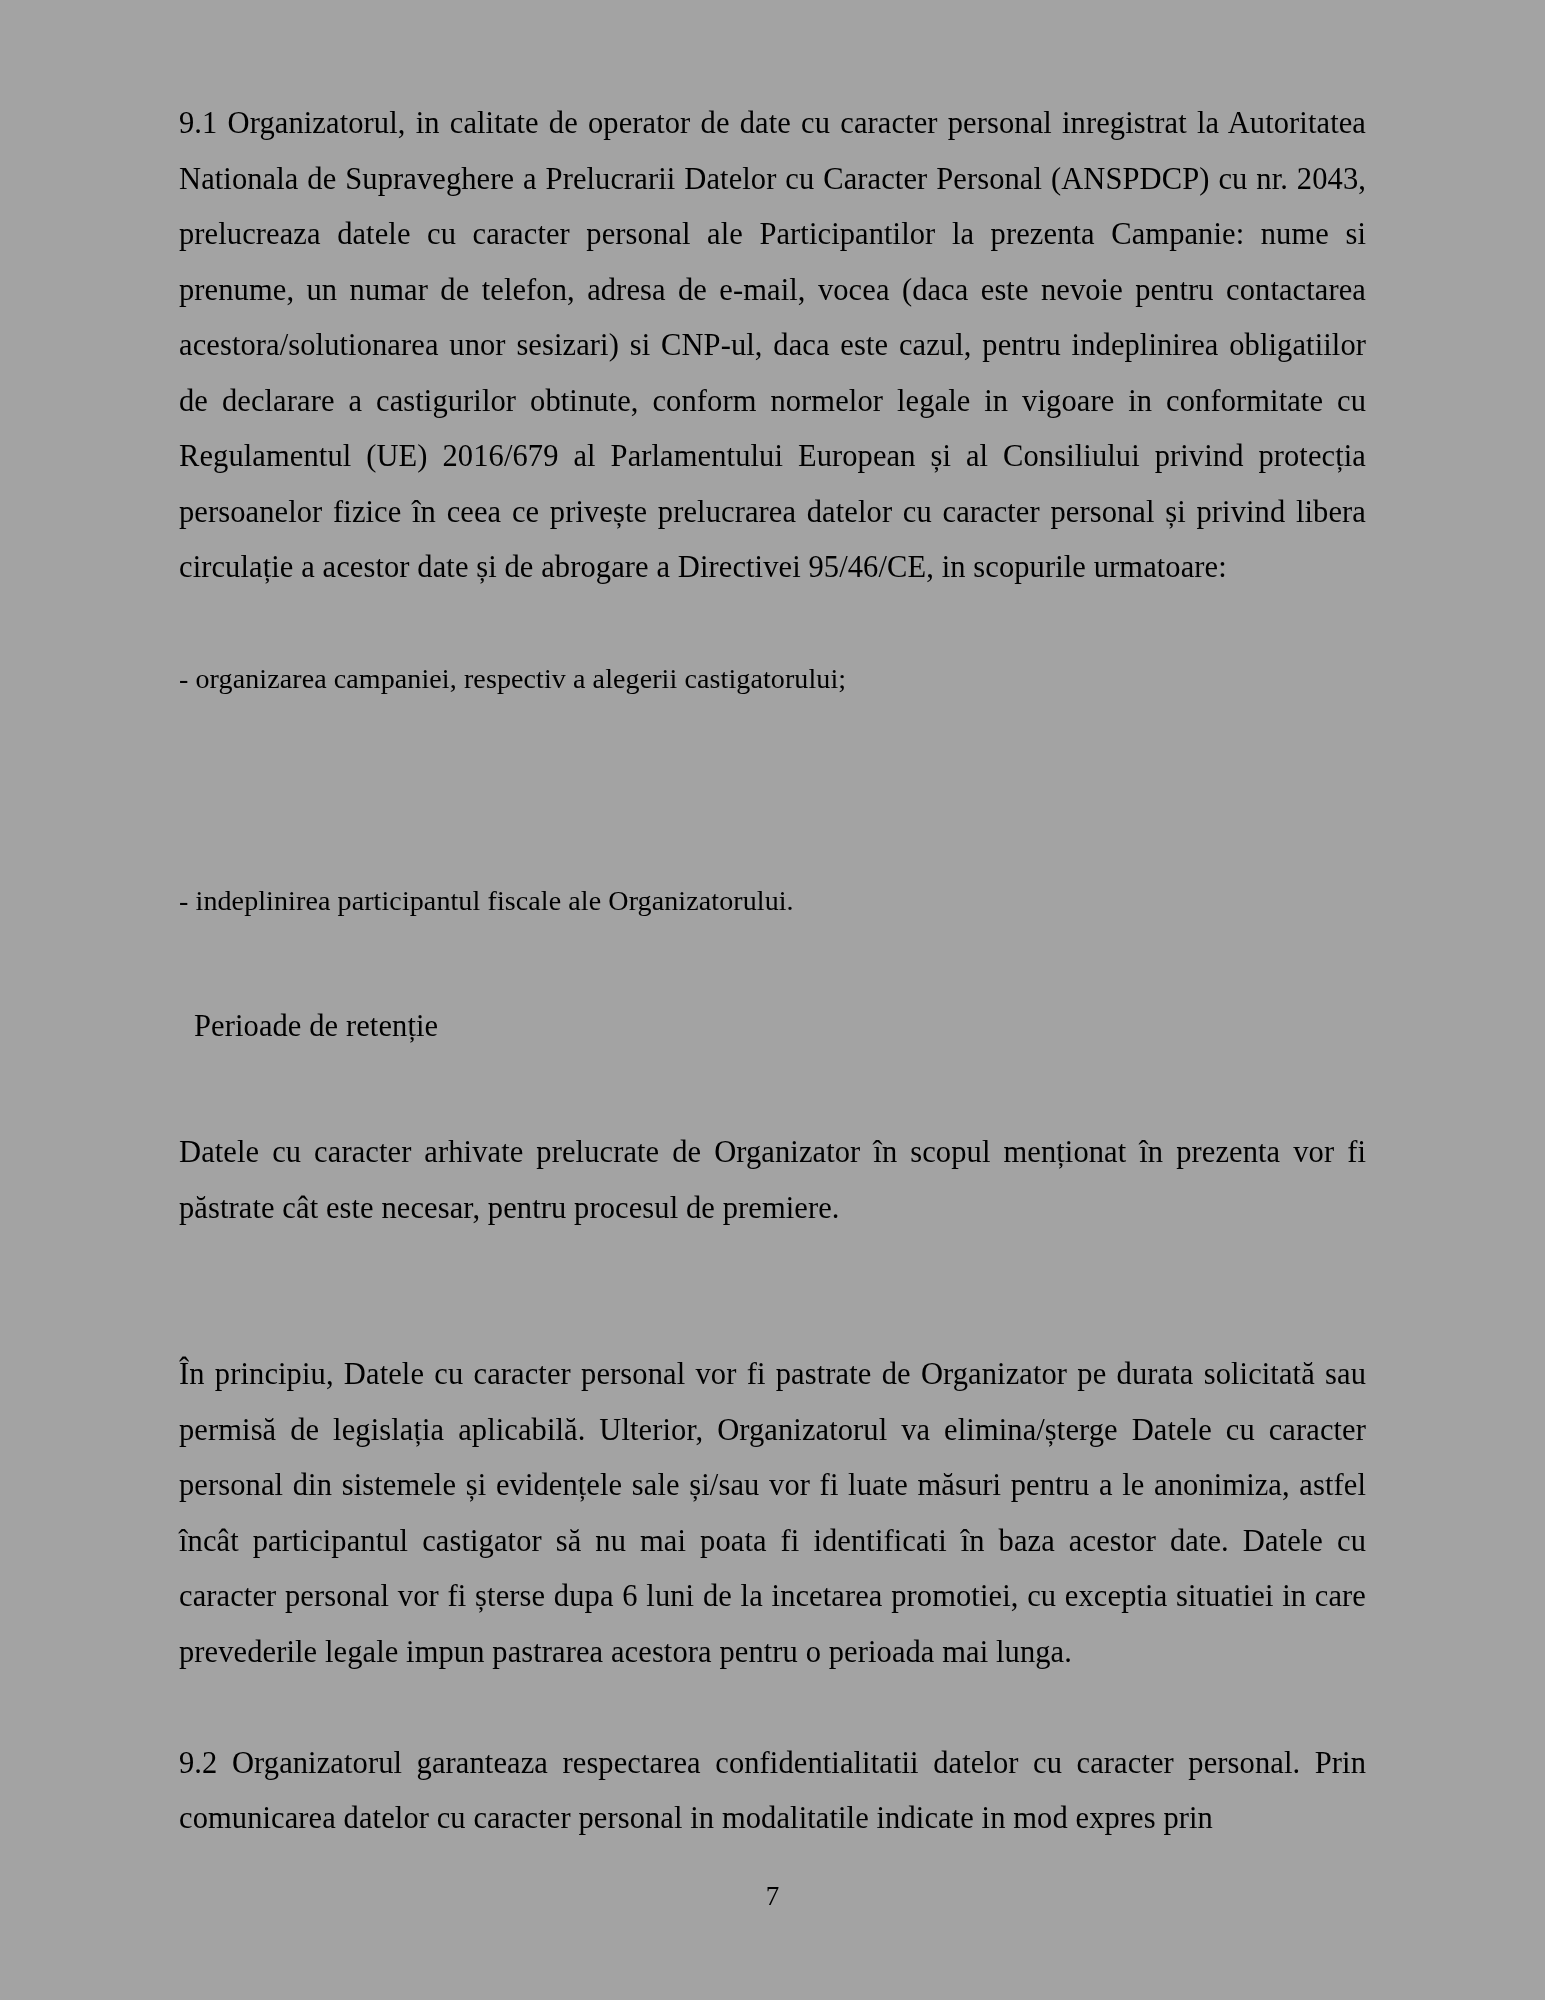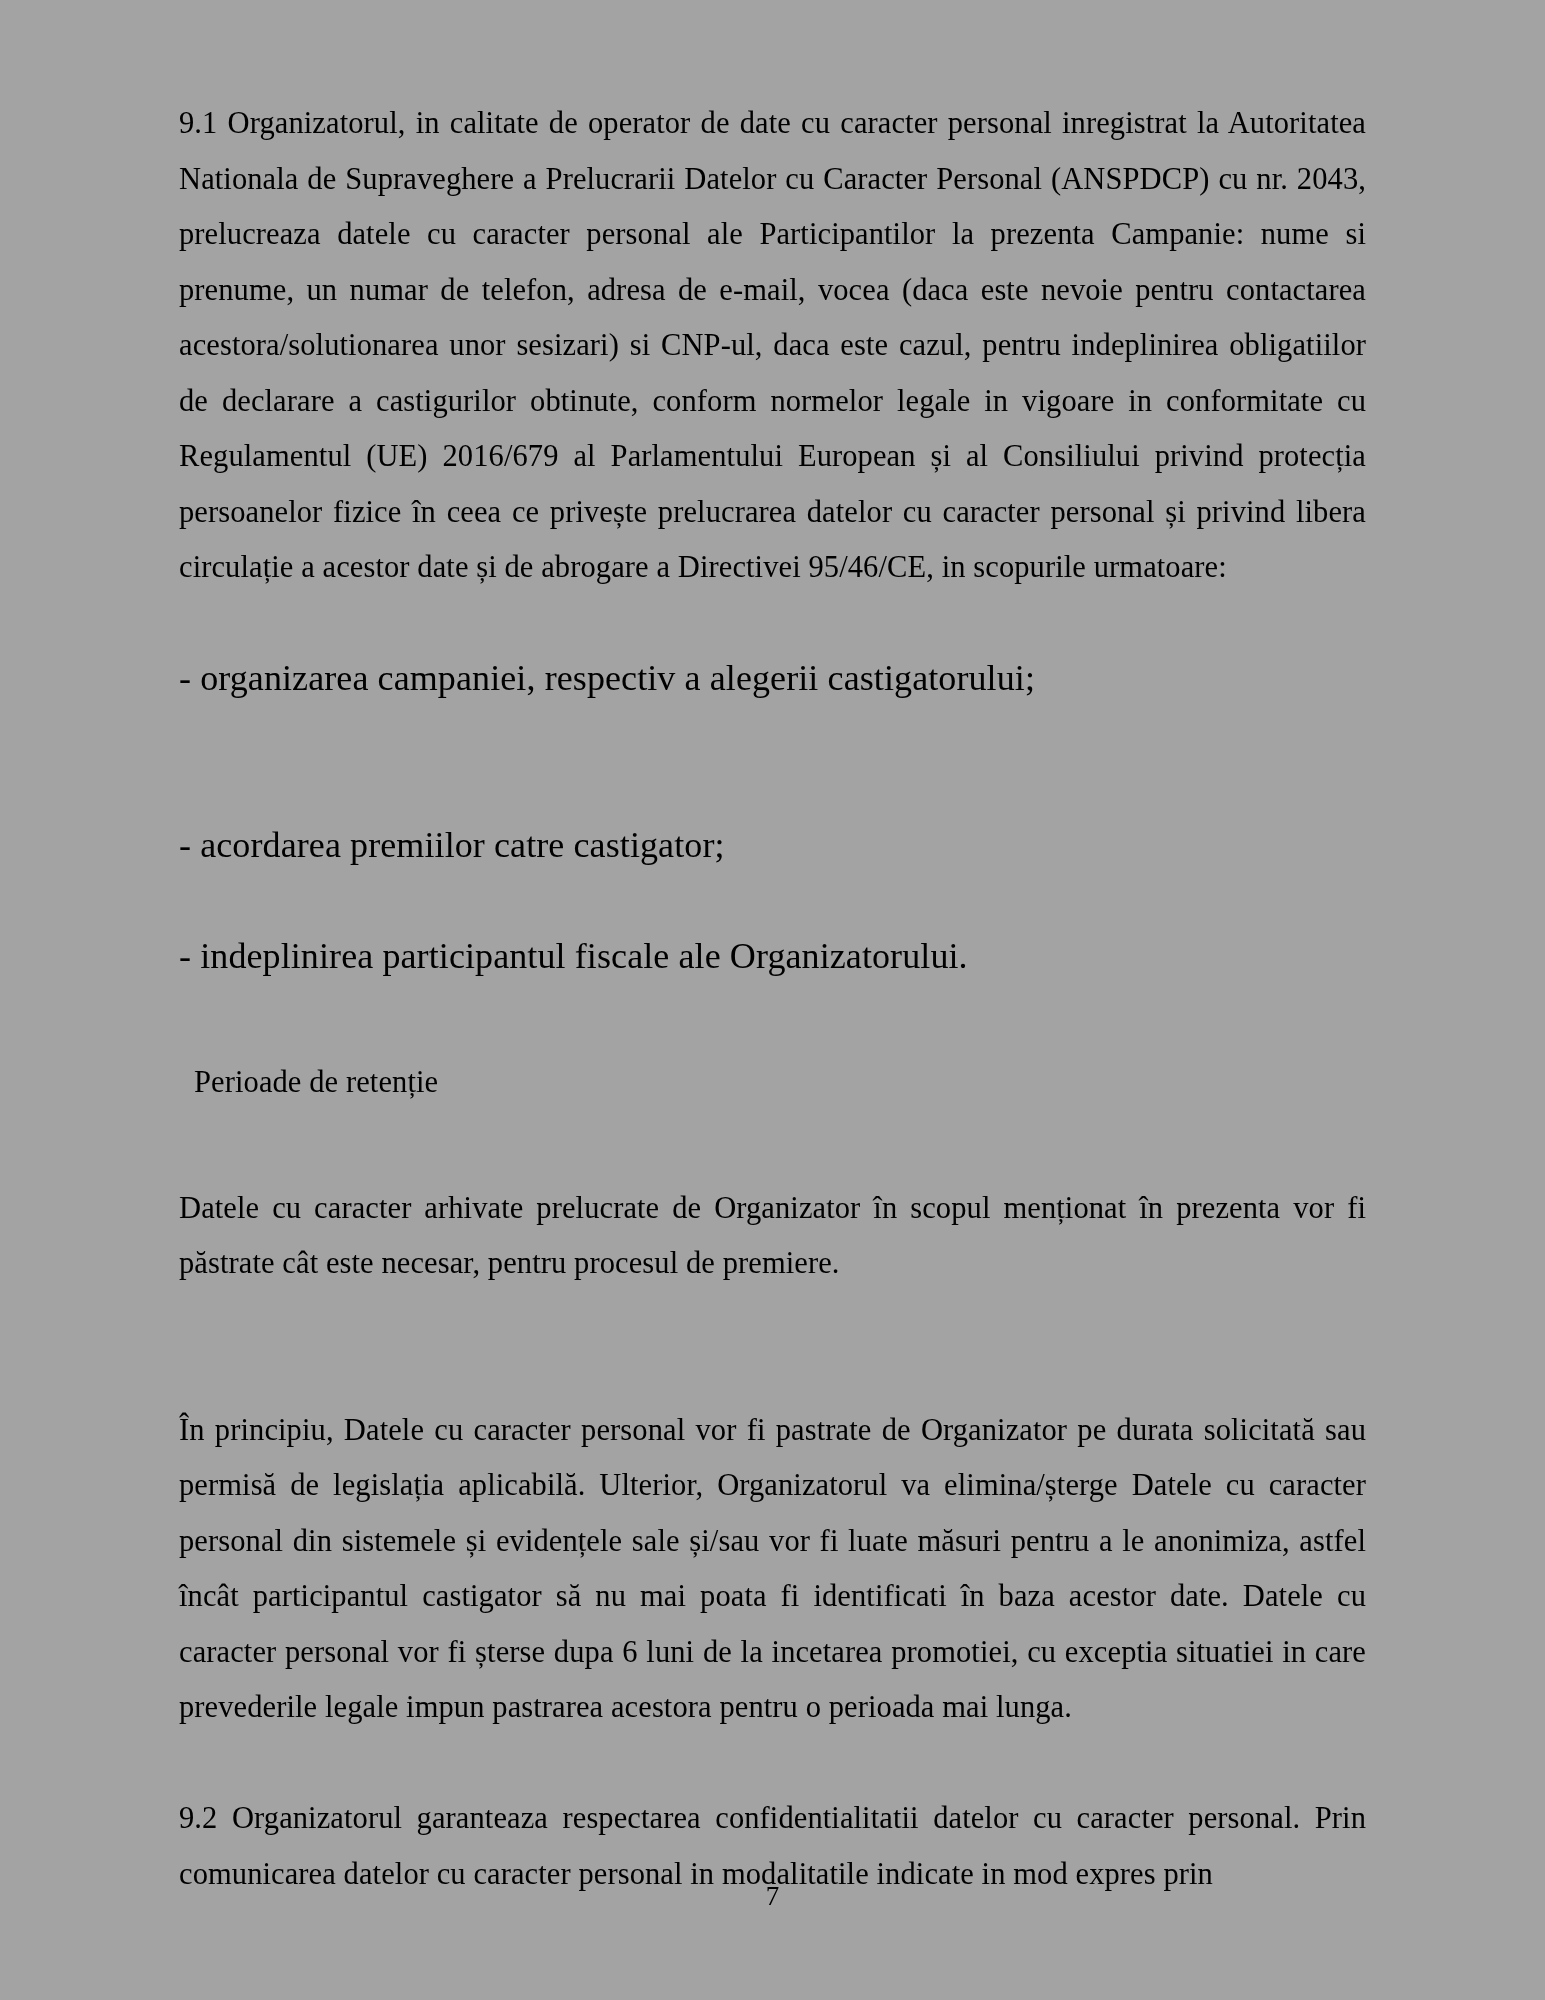--- a/index.html
+++ b/index.html
@@ -42,21 +42,21 @@
   p.plain {
     margin: 15px;
     font-size: 30.5px;
     line-height: 55.5px;
     text-align: left;
     letter-spacing: 0.1px;
   }
   .gap-par { height: 55.5px; }
   .bullet-line {
     margin: 0;
-    font-size: 36px;
+    font-size: 28px;
     line-height: 55.5px;
     text-align: left;
     letter-spacing: 0.1px;
   }
   .footer-pageno {
     position: absolute;
     left: 0;
     top: 1880px;
     width: 1545px;
     text-align: center;
@@ -79,21 +79,20 @@
 
     <div class="gap-par"></div>
 
     <p class="bullet-line">- organizarea campaniei, respectiv a alegerii castigatorului;</p>
 
     <div class="gap-par"></div>
 
 
     <div class="gap-par"></div>
 
-    <p class="bullet-line">- acordarea premiilor catre castigator;</p>
 
     <div class="gap-par"></div>
 
     <p class="bullet-line">- indeplinirea participantul fiscale ale Organizatorului.</p>
 
     <div class="gap-par"></div>
 
     <p class="plain">Perioade de retenție</p>
 
     <div class="gap-par"></div>

